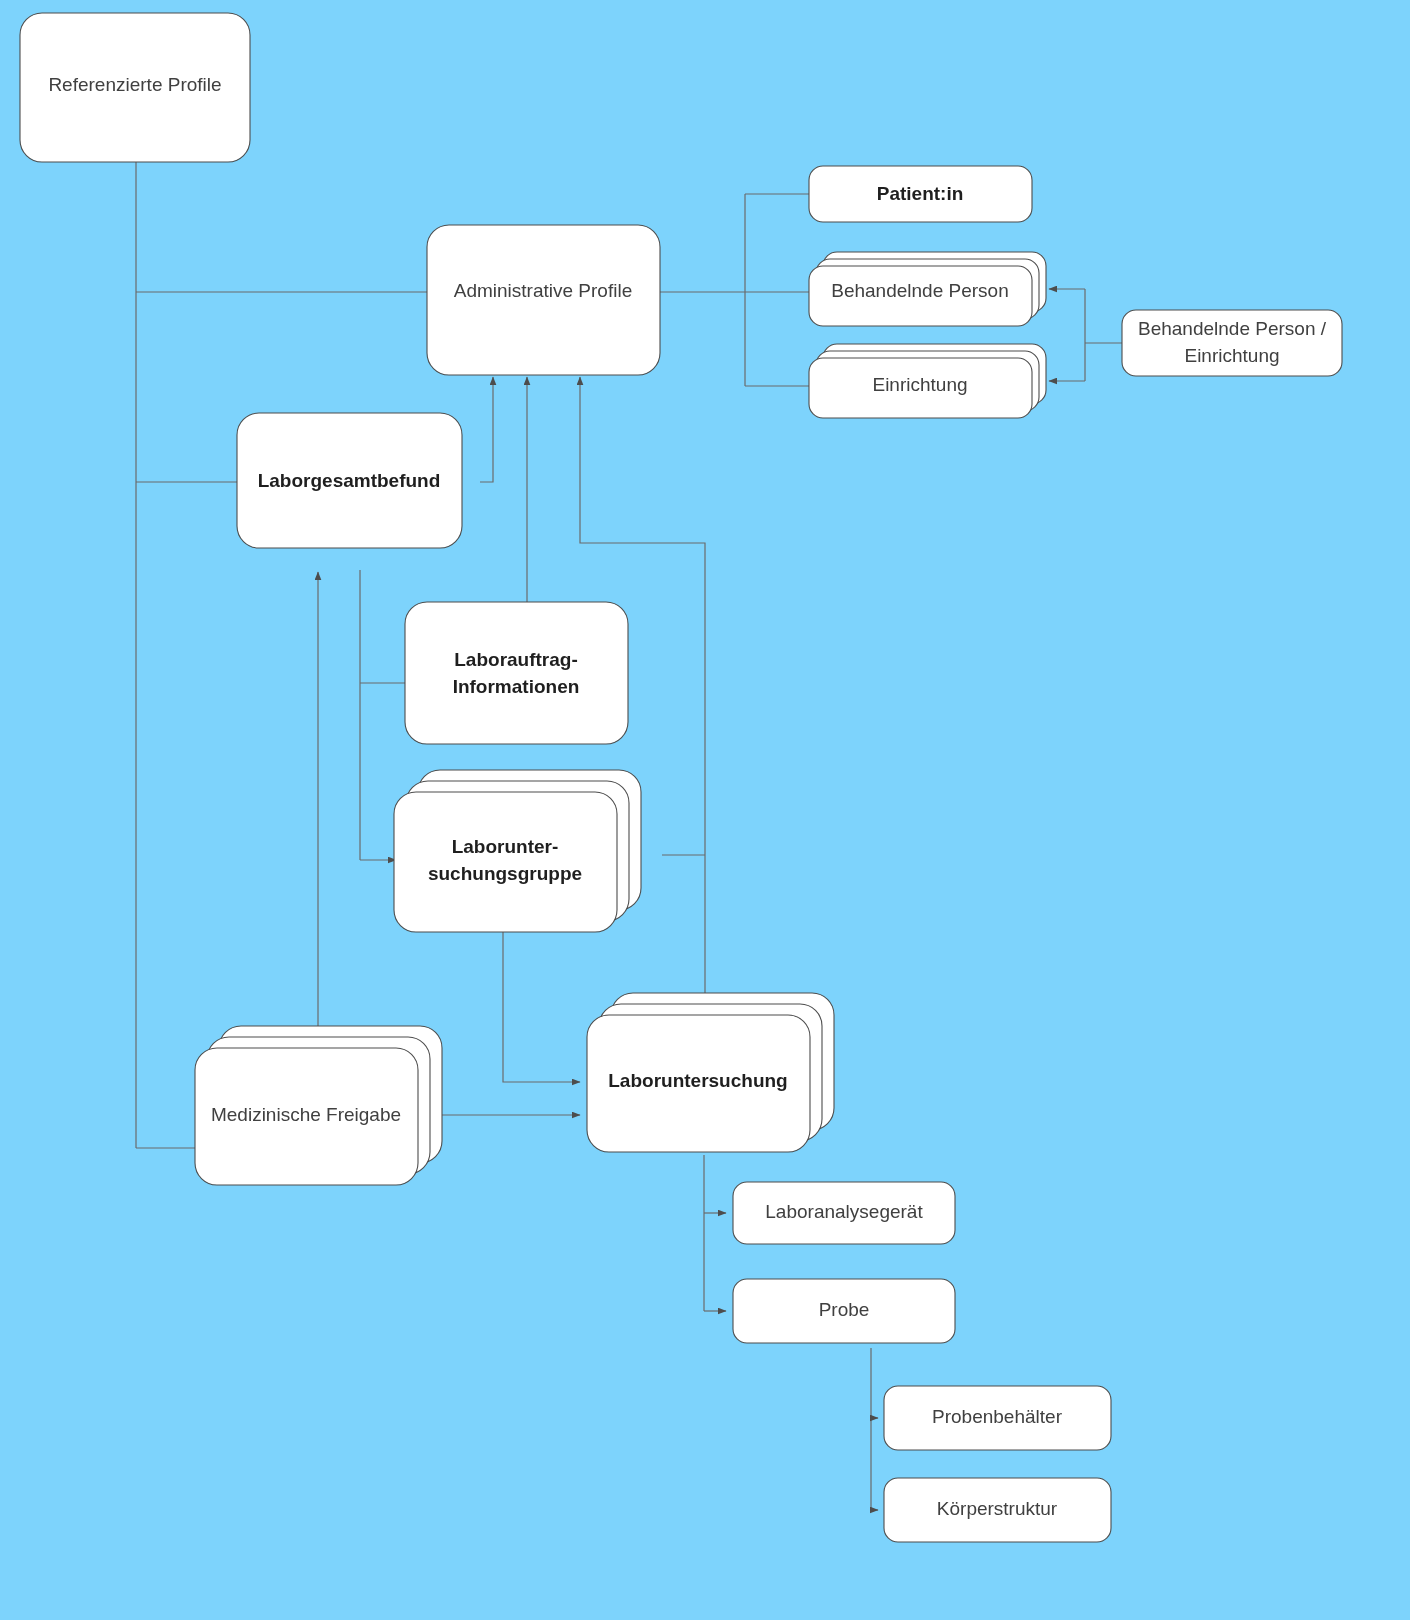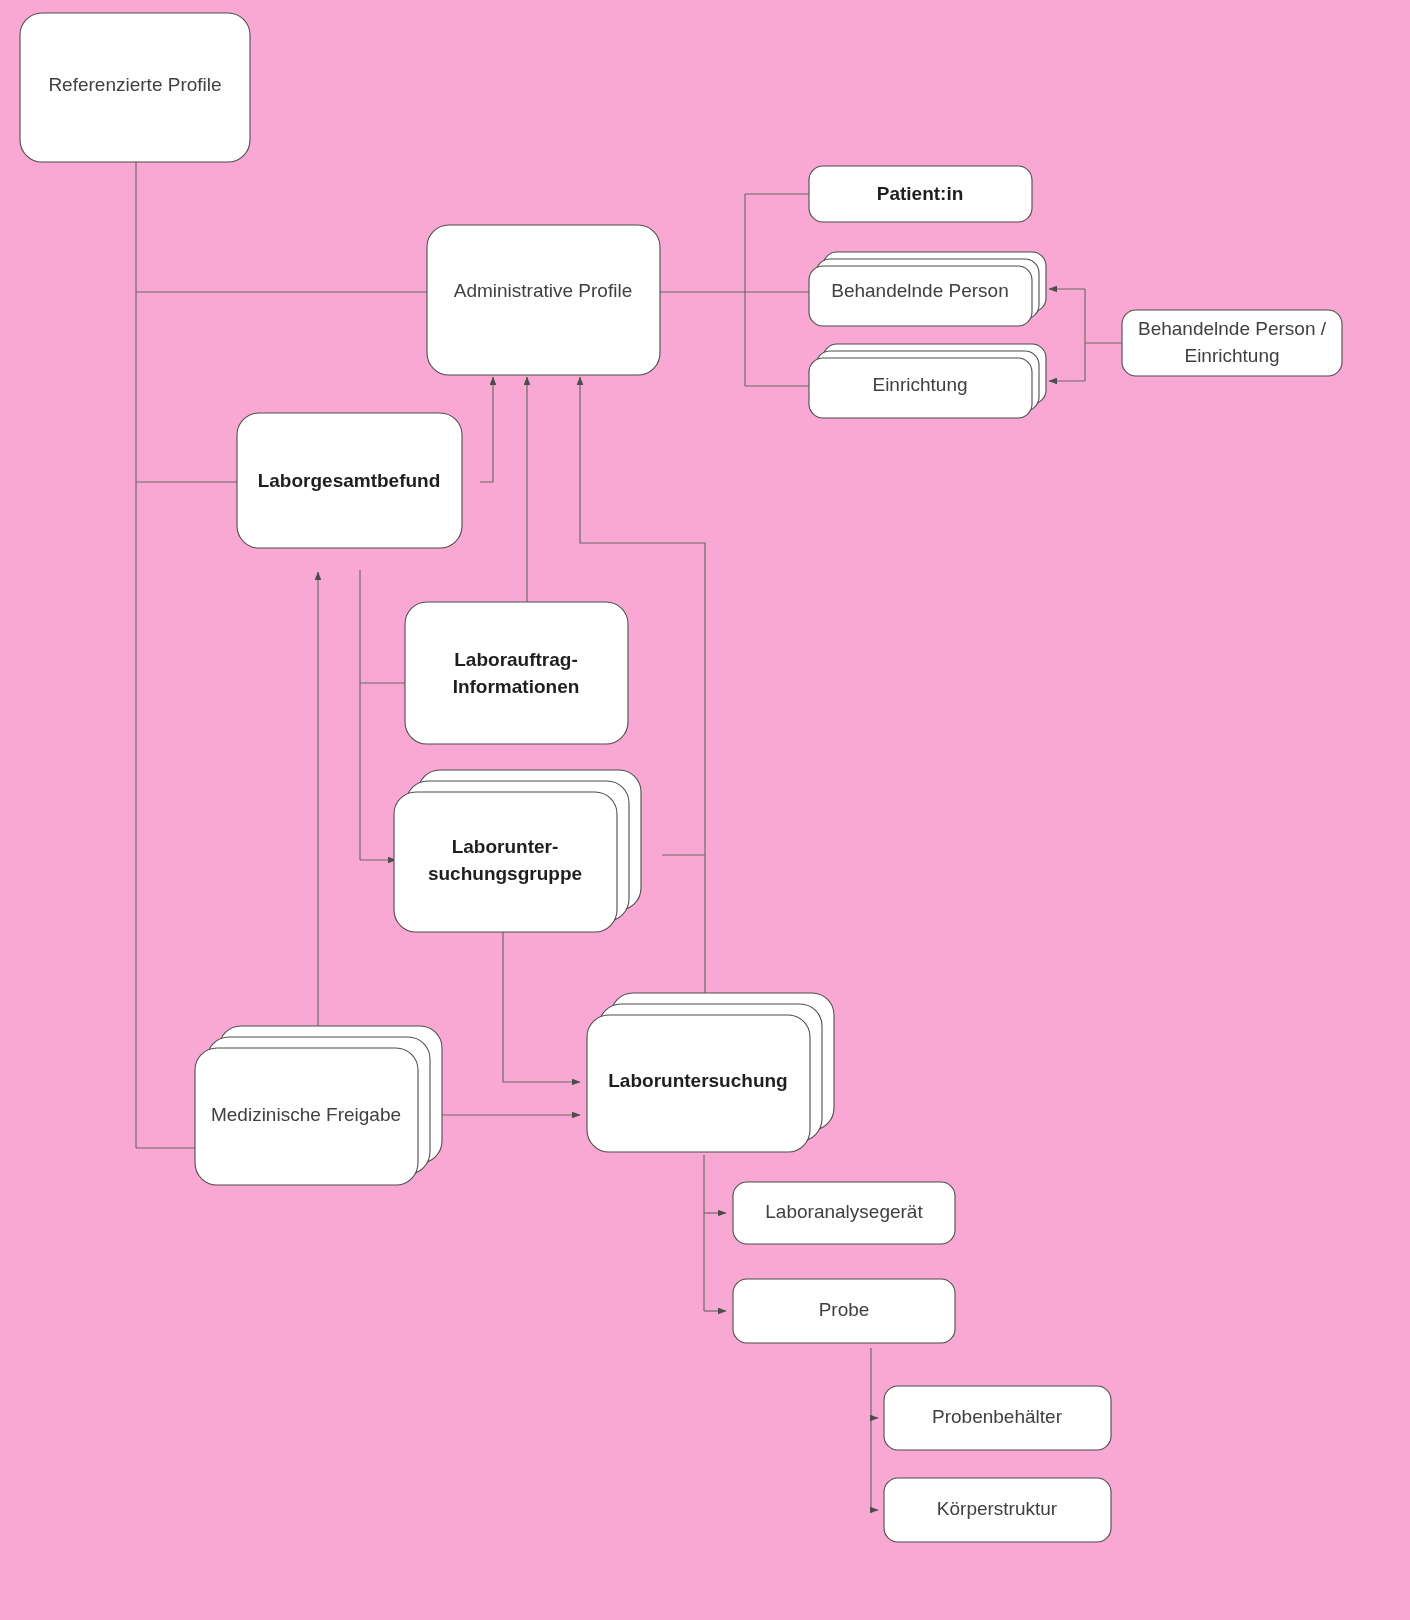--- a/index.html
+++ b/index.html
@@ -7,21 +7,21 @@
     padding: 0;
     background: #ffffff;
   }
   body {
     font-family: "Liberation Sans", sans-serif;
   }
   #diagram-root {
     position: relative;
     width: 1410px;
     height: 1620px;
-    background: #f9a8d4;
+    background: #7dd3fc;
     overflow: hidden;
   }
   svg#diagram-svg {
     position: absolute;
     top: 0;
     left: 0;
     width: 1410px;
     height: 1620px;
   }
   .node-shape {

